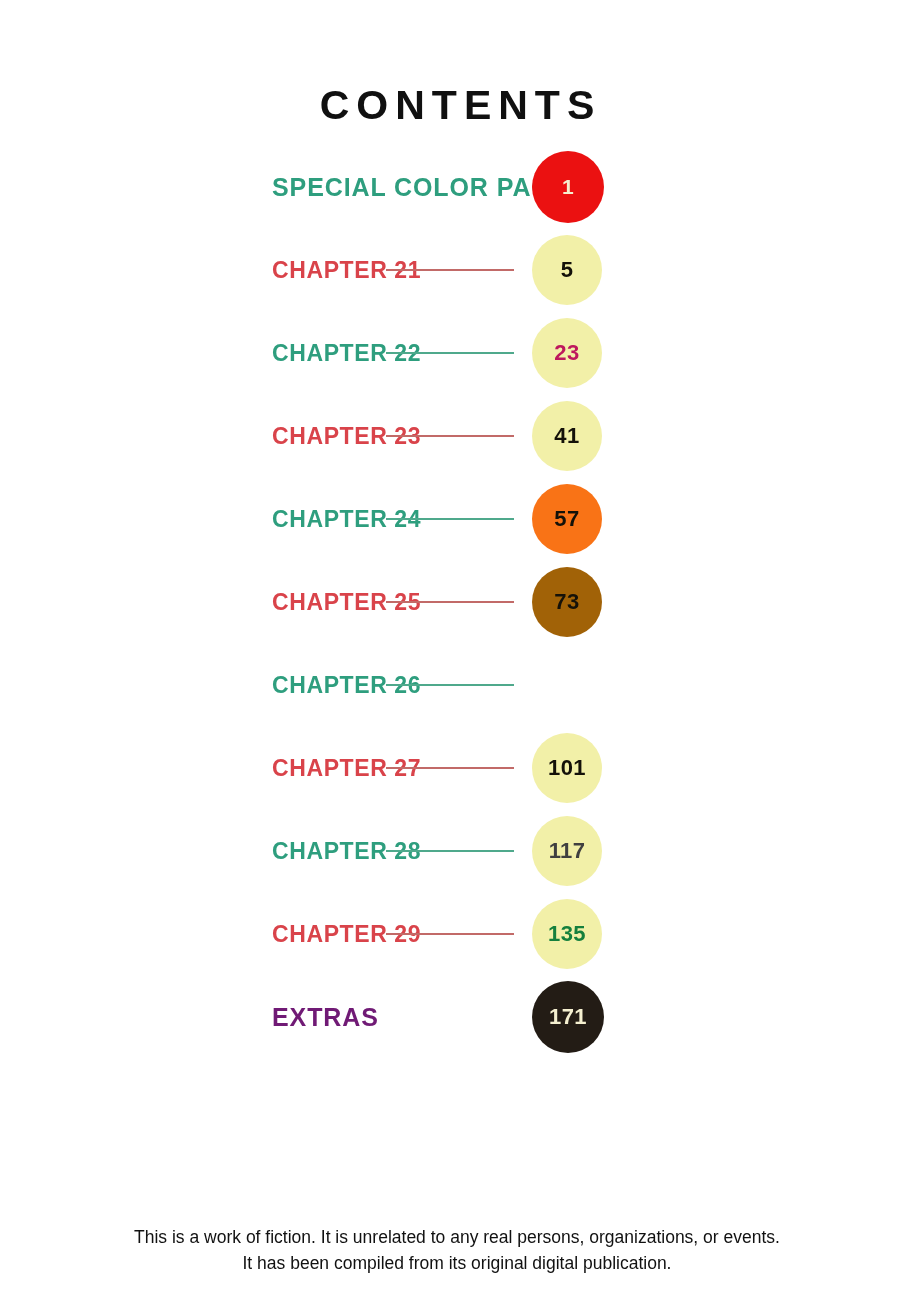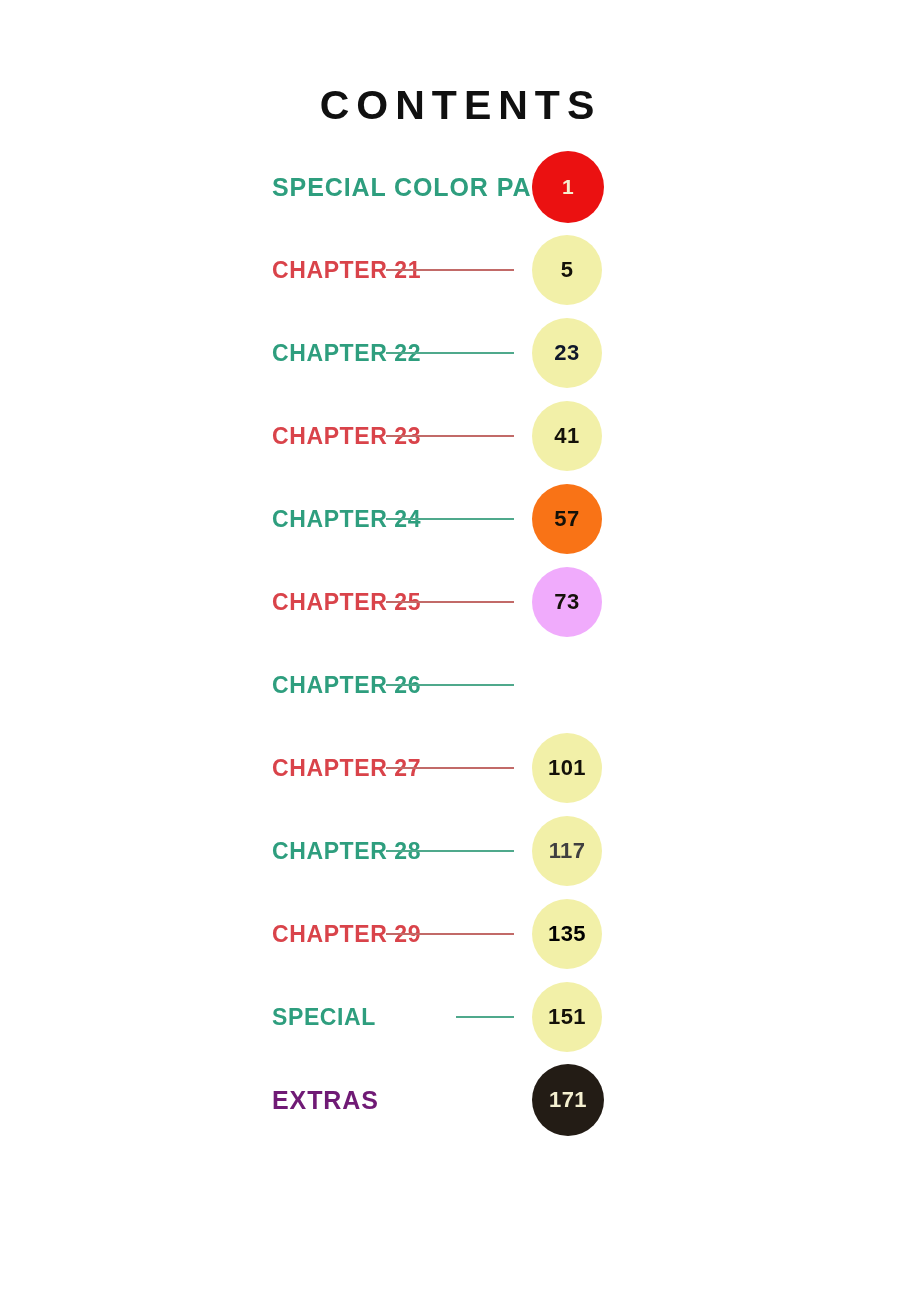--- a/index.html
+++ b/index.html
@@ -136,61 +136,60 @@
         <span class="row-badge badge-first" style="background: rgb(235, 17, 17); color: rgb(245, 240, 208);">1</span>
       </div>
       <div class="toc-row">
         <span class="row-label" style="color: rgb(217, 67, 74);">CHAPTER 21</span>
         <span class="row-line" style="left: 386px; width: 128px; background: rgb(194, 106, 104);"></span>
         <span class="row-badge" style="background: rgb(242, 240, 168); color: rgb(20, 17, 9);">5</span>
       </div>
       <div class="toc-row">
         <span class="row-label" style="color: rgb(46, 158, 126);">CHAPTER 22</span>
         <span class="row-line" style="left: 386px; width: 128px; background: rgb(79, 169, 140);"></span>
-        <span class="row-badge" style="background: rgb(242, 240, 168); color: #0f172a;">23</span>
+        <span class="row-badge" style="background: rgb(242, 240, 168); color: #be185d;">23</span>
       </div>
       <div class="toc-row">
         <span class="row-label" style="color: rgb(217, 67, 74);">CHAPTER 23</span>
         <span class="row-line" style="left: 386px; width: 128px; background: rgb(194, 106, 104);"></span>
         <span class="row-badge" style="background: rgb(242, 240, 168); color: rgb(20, 17, 9);">41</span>
       </div>
       <div class="toc-row">
         <span class="row-label" style="color: rgb(46, 158, 126);">CHAPTER 24</span>
         <span class="row-line" style="left: 386px; width: 128px; background: rgb(79, 169, 140);"></span>
         <span class="row-badge" style="background: #f97316; color: rgb(20, 17, 9);">57</span>
       </div>
       <div class="toc-row">
         <span class="row-label" style="color: rgb(217, 67, 74);">CHAPTER 25</span>
         <span class="row-line" style="left: 386px; width: 128px; background: rgb(194, 106, 104);"></span>
-        <span class="row-badge" style="background: #f0abfc; color: rgb(20, 17, 9);">73</span>
+        <span class="row-badge" style="background: #a16207; color: rgb(20, 17, 9);">73</span>
       </div>
       <div class="toc-row">
         <span class="row-label" style="color: rgb(46, 158, 126);">CHAPTER 26</span>
         <span class="row-line" style="left: 386px; width: 128px; background: rgb(79, 169, 140);"></span>
       </div>
       <div class="toc-row">
         <span class="row-label" style="color: rgb(217, 67, 74);">CHAPTER 27</span>
         <span class="row-line" style="left: 386px; width: 128px; background: rgb(194, 106, 104);"></span>
         <span class="row-badge" style="background: rgb(242, 240, 168); color: rgb(20, 17, 9);">101</span>
       </div>
       <div class="toc-row">
         <span class="row-label" style="color: rgb(46, 158, 126);">CHAPTER 28</span>
         <span class="row-line" style="left: 386px; width: 128px; background: rgb(79, 169, 140);"></span>
         <span class="row-badge" style="background: rgb(242, 240, 168); color: #404040;">117</span>
       </div>
       <div class="toc-row">
         <span class="row-label" style="color: rgb(217, 67, 74);">CHAPTER 29</span>
         <span class="row-line" style="left: 386px; width: 128px; background: rgb(194, 106, 104);"></span>
-        <span class="row-badge" style="background: rgb(242, 240, 168); color: #000000;">135</span>
-      </div>
-      <div class="toc-row">
-        <span class="row-label" style="color: rgb(46, 158, 126);">SPECIAL</span>
-        <span class="row-line" style="left: 456px; width: 58px; background: rgb(79, 169, 140);"></span>
-        <span class="row-badge" style="background: rgb(242, 240, 168); color: rgb(20, 17, 9);">151</span>
+        <span class="row-badge" style="background: rgb(242, 240, 168); color: #15803d;">135</span>
       </div>
       <div class="toc-row">
         <span class="row-label size-lg" style="color: #701a75;">EXTRAS</span>
         <span class="row-badge badge-last" style="background: rgb(35, 28, 21); color: rgb(245, 240, 208);">171</span>
       </div>
     </div>
 
+  <div class="footer">
+    <span class="footer-line">This is a work of fiction. It is unrelated to any real persons, organizations, or events.</span>
+    <span class="footer-line">It has been compiled from its original digital publication.</span>
+  </div>
 
 </div>
 
 </body></html>

